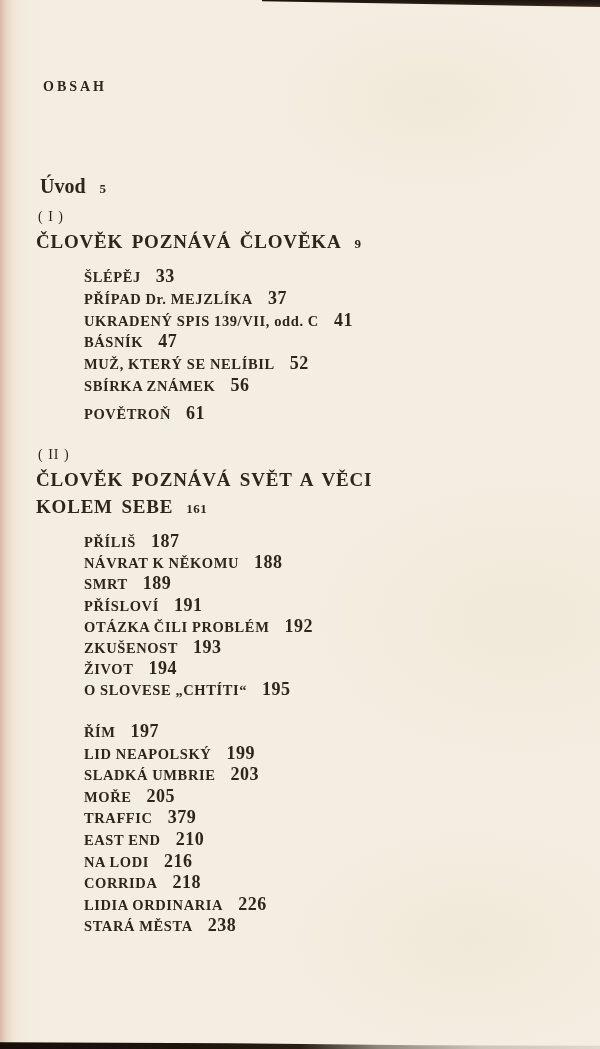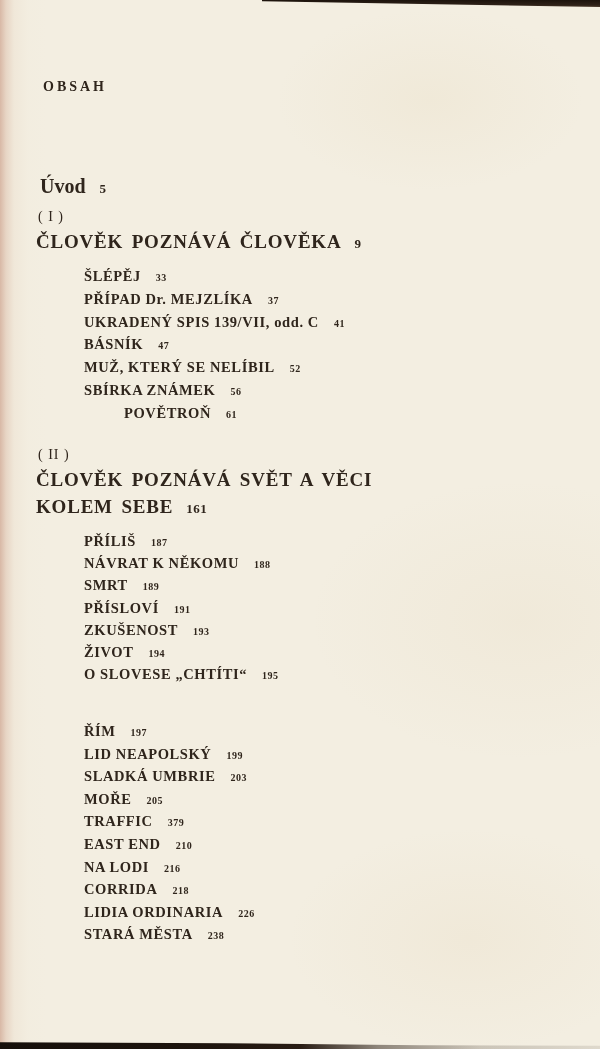--- a/index.html
+++ b/index.html
@@ -55,24 +55,24 @@
   }
   .heading-0 { top:228px;text-align:center; }
   .heading-1 { top:466px; }
   .sec-page { font-size:13px; margin-left:13px; letter-spacing:0.5px; word-spacing:normal; }
 
   .group {
     position:absolute; left:84px;
     font-size:14.5px; font-weight:700; letter-spacing:0.6px; white-space:nowrap;
   }
   .group-0-0 { top:266px; line-height:20.8px; }
-  .group-0-1 { top:403px; line-height:20.8px;margin-left:40px; }
+  .group-0-1 { top:403px; line-height:20.8px; }
   .group-1-0 { top:531px; line-height:20.2px; }
   .group-1-1 { top:721px; line-height:20.6px; }
-  .toc-page { font-size:10px; margin-left:15px; letter-spacing:0.5px; }
+  .toc-page { font-size:18px; margin-left:15px; letter-spacing:0.5px; }
 </style>
 </head>
 <body>
 
 <div class="page">
   <div class="edge-top"></div>
   <div class="edge-bottom"></div>
 
   <h1 class="obsah">OBSAH</h1>
 
@@ -99,20 +99,21 @@
       <div class="numeral numeral-1">( II )</div>
       <div class="sec-heading heading-1">
         <div class="sec-line"><span class="sec-title">ČLOVĚK POZNÁVÁ SVĚT A VĚCI</span></div>
         <div class="sec-line"><span class="sec-title">KOLEM SEBE</span><span class="sec-page">161</span></div>
       </div>
       <div class="group group-1-0">
         <div class="toc-item"><span class="toc-title">PŘÍLIŠ</span><span class="toc-page">187</span></div>
         <div class="toc-item"><span class="toc-title">NÁVRAT K NĚKOMU</span><span class="toc-page">188</span></div>
         <div class="toc-item"><span class="toc-title">SMRT</span><span class="toc-page">189</span></div>
         <div class="toc-item"><span class="toc-title">PŘÍSLOVÍ</span><span class="toc-page">191</span></div>
+        <div class="toc-item"><span class="toc-title">OTÁZKA ČILI PROBLÉM</span><span class="toc-page">192</span></div>
         <div class="toc-item"><span class="toc-title">ZKUŠENOST</span><span class="toc-page">193</span></div>
         <div class="toc-item"><span class="toc-title">ŽIVOT</span><span class="toc-page">194</span></div>
         <div class="toc-item"><span class="toc-title">O SLOVESE „CHTÍTI“</span><span class="toc-page">195</span></div>
       </div>
       <div class="group group-1-1">
         <div class="toc-item"><span class="toc-title">ŘÍM</span><span class="toc-page">197</span></div>
         <div class="toc-item"><span class="toc-title">LID NEAPOLSKÝ</span><span class="toc-page">199</span></div>
         <div class="toc-item"><span class="toc-title">SLADKÁ UMBRIE</span><span class="toc-page">203</span></div>
         <div class="toc-item"><span class="toc-title">MOŘE</span><span class="toc-page">205</span></div>
         <div class="toc-item"><span class="toc-title">TRAFFIC</span><span class="toc-page">379</span></div>

